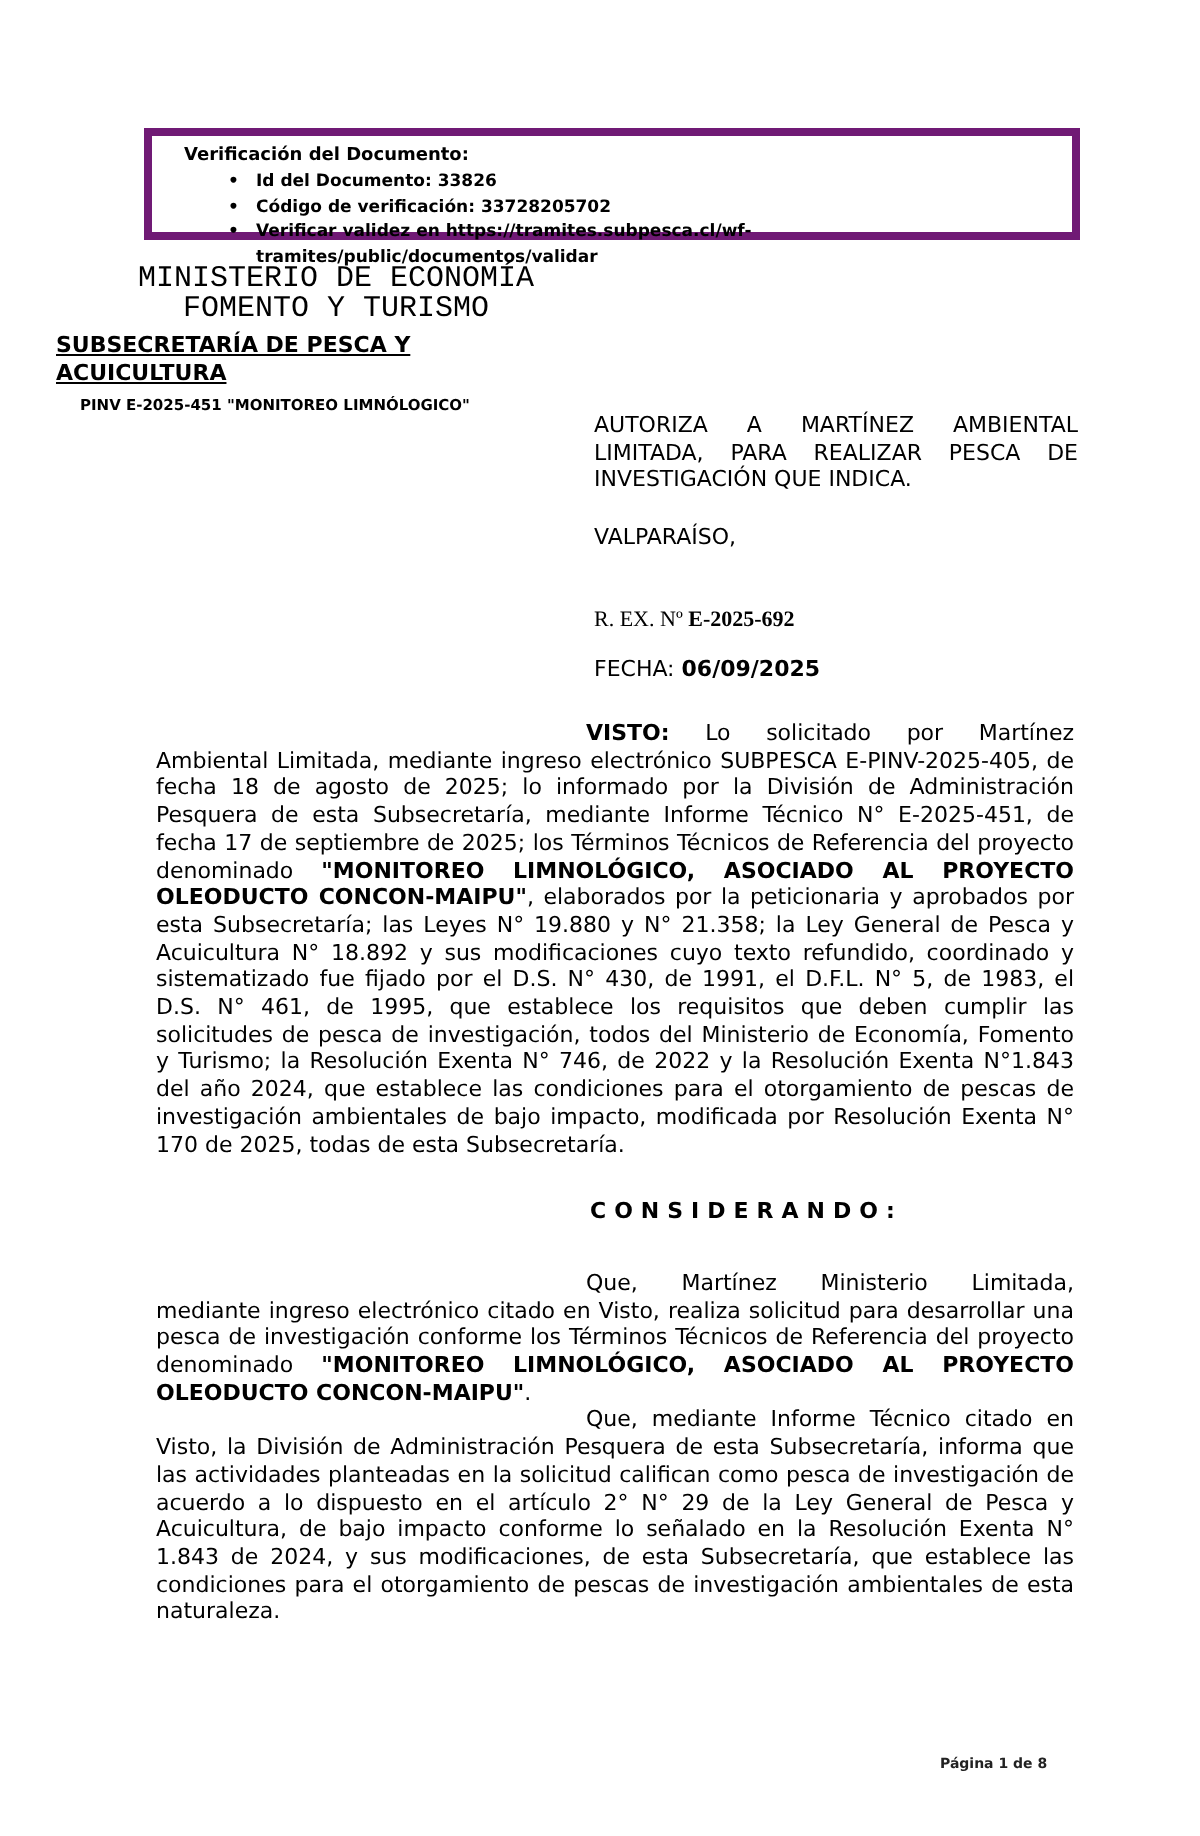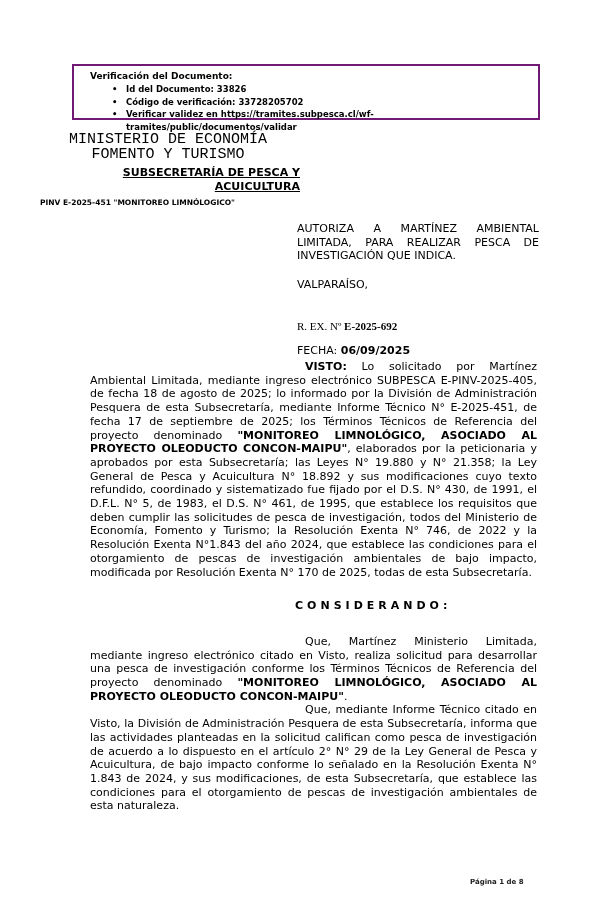--- a/index.html
+++ b/index.html
@@ -12,67 +12,67 @@
     color: #000000;
     font-family: "DejaVu Sans", sans-serif;
     overflow: hidden;
   }
 
   
   .verify-box {
     position: absolute;
     left: 72px; top: 64px;
     width: 468px; height: 56px;
-    border: 2px solid #701a75;
+    border: 4px solid #701a75;
     padding: 4px 8px 2px 16px;
   }
   .verify-title { font-size: 9px; font-weight: bold; line-height: 13px; }
   .verify-item { display: flex; font-size: 8.5px; font-weight: bold; line-height: 12.5px; padding-left: 22px; }
   .verify-item .bullet { width: 14px; flex: 0 0 14px; }
 
   
   .ministry {
     position: absolute;
     left: 32px; top: 132px; width: 272px;
     text-align: center;
     font-size: 15px; line-height: 15px; font-family: Liberation Mono, monospace;
   }
   .subsecretaria {
     position: absolute;
     left: 28px; top: 166px; width: 272px;
-    text-align: right;
+    text-align: left;
     font-size: 11px; font-weight: bold; line-height: 13.5px;
     text-decoration: underline;
   }
   .pinv {
     position: absolute;
     left: 40px; top: 198px;
     font-size: 7.5px; font-weight: bold;
   }
 
   
   .right-col {
     position: absolute;
     left: 297px; top: 206px; width: 242px;
     font-size: 11px; line-height: 13.5px;
   }
-  .subject { text-align: justify; margin-top: 16px; }
+  .subject { text-align: justify; }
   .city { margin-top: 15px; }
   .rex { margin-top: 29px; font-family: Liberation Serif, serif; }
   .fecha { margin-top: 10px; }
   .bold { font-weight: bold; }
 
   
   .body-text {
     position: absolute;
     left: 78px; top: 360px; width: 459px;
     font-size: 11px; line-height: 13.7px;
     text-align: justify;
   }
-  .para-indent { text-indent: 215px; margin-left: 12px; }
+  .para-indent { text-indent: 215px; }
   .considerando-heading {
     font-weight: bold;
     font-size: 11px;
     letter-spacing: 4px;
     margin: 20px 0 22px 0;
     padding-left: 217px;
     text-indent: 0;
     white-space: nowrap;
   }
 

